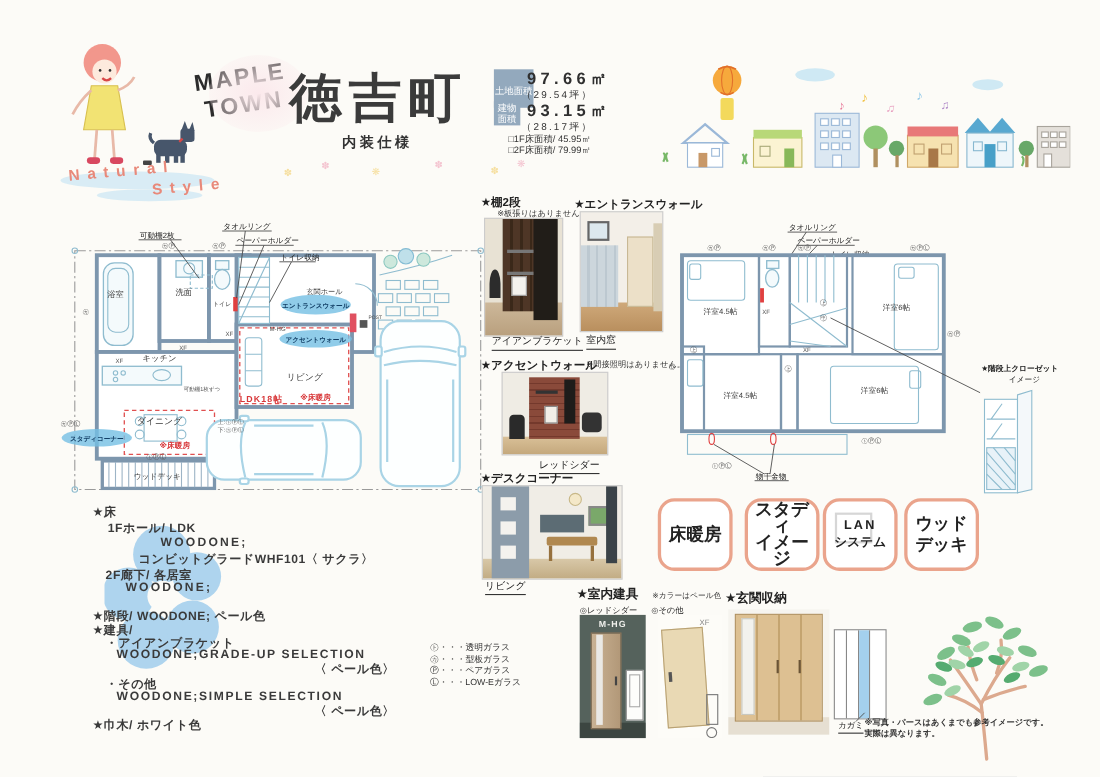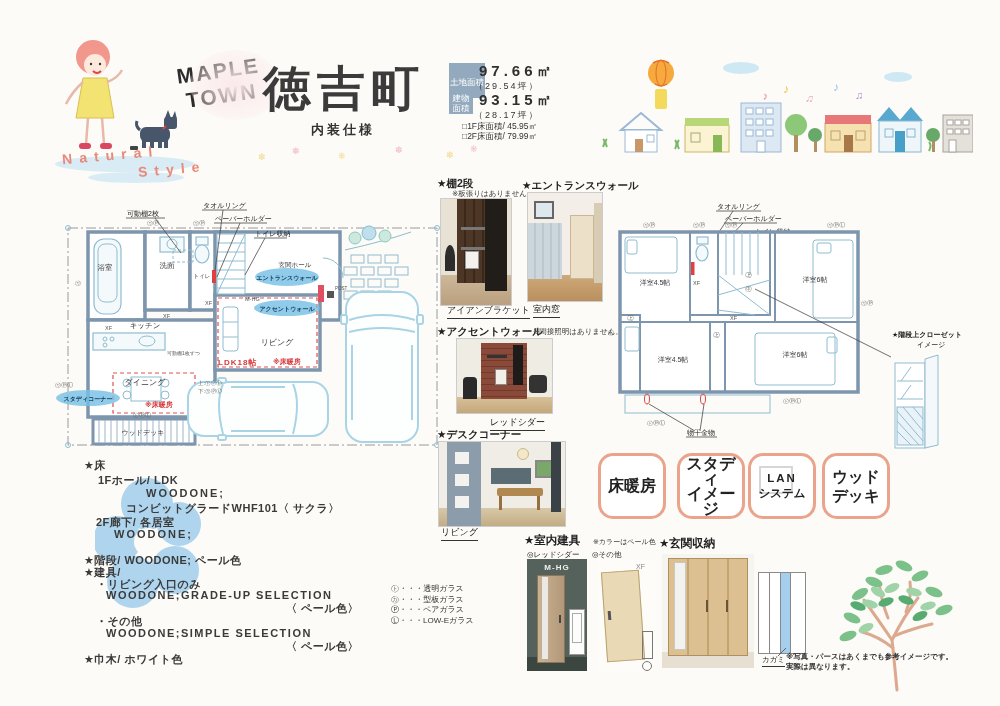--- a/index.html
+++ b/index.html
@@ -522,21 +522,21 @@
     <circle cx="53" cy="64" r="14" fill="#fcfbf7"></circle>
   </svg>
   <div class="spec" style="left:84px;top:458px">★床</div>
   <div class="spec" style="left:98px;top:473px">1Fホール/ LDK</div>
   <div class="spec" style="left:146px;top:487px;letter-spacing:2px">WOODONE;</div>
   <div class="spec" style="left:126px;top:501px">コンビットグラードWHF101〈 サクラ〉</div>
   <div class="spec" style="left:96px;top:515px">2F廊下/ 各居室</div>
   <div class="spec" style="left:114px;top:528px;letter-spacing:2px">WOODONE;</div>
   <div class="spec" style="left:84px;top:553px">★階段/ WOODONE; ペール色</div>
   <div class="spec" style="left:84px;top:565px">★建具/</div>
-  <div class="spec" style="left:96px;top:577px">・リビング入口のみ</div>
+  <div class="spec" style="left:96px;top:577px">・アイアンブラケット</div>
   <div class="spec" style="left:106px;top:589px;letter-spacing:1.5px">WOODONE;GRADE-UP SELECTION</div>
   <div class="spec" style="left:286px;top:601px">〈 ペール色〉</div>
   <div class="spec" style="left:96px;top:614px">・その他</div>
   <div class="spec" style="left:106px;top:627px;letter-spacing:1.5px">WOODONE;SIMPLE SELECTION</div>
   <div class="spec" style="left:286px;top:639px">〈 ペール色〉</div>
   <div class="spec" style="left:84px;top:652px">★巾木/ ホワイト色</div>
 
   <div class="abs" style="left:391px;top:584px">
     <div class="legend-row"><span>㋣</span><span>・・・透明ガラス</span></div>
     <div class="legend-row"><span>㋕</span><span>・・・型板ガラス</span></div>

